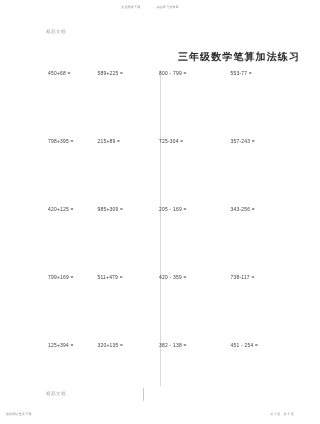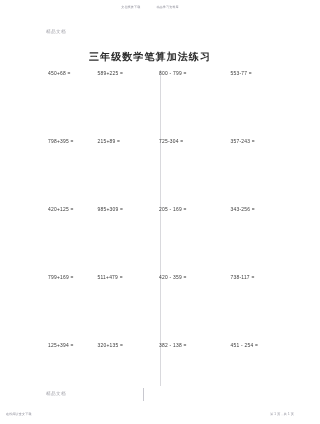--- a/index.html
+++ b/index.html
@@ -54,21 +54,21 @@
     letter-spacing: 0.4px;
     line-height: 1;
     white-space: nowrap;
   }
 
   .doc-title {
     position: absolute;
     top: 38px;
     left: 0;
     width: 300px;
-    text-align: center;
+    text-align: right;
     font-size: 10px;
     font-weight: bold;
     color: #2b2b2b;
     letter-spacing: 1.1px;
     line-height: 1;
     white-space: nowrap;
   }
 
   
   .col-divider {

